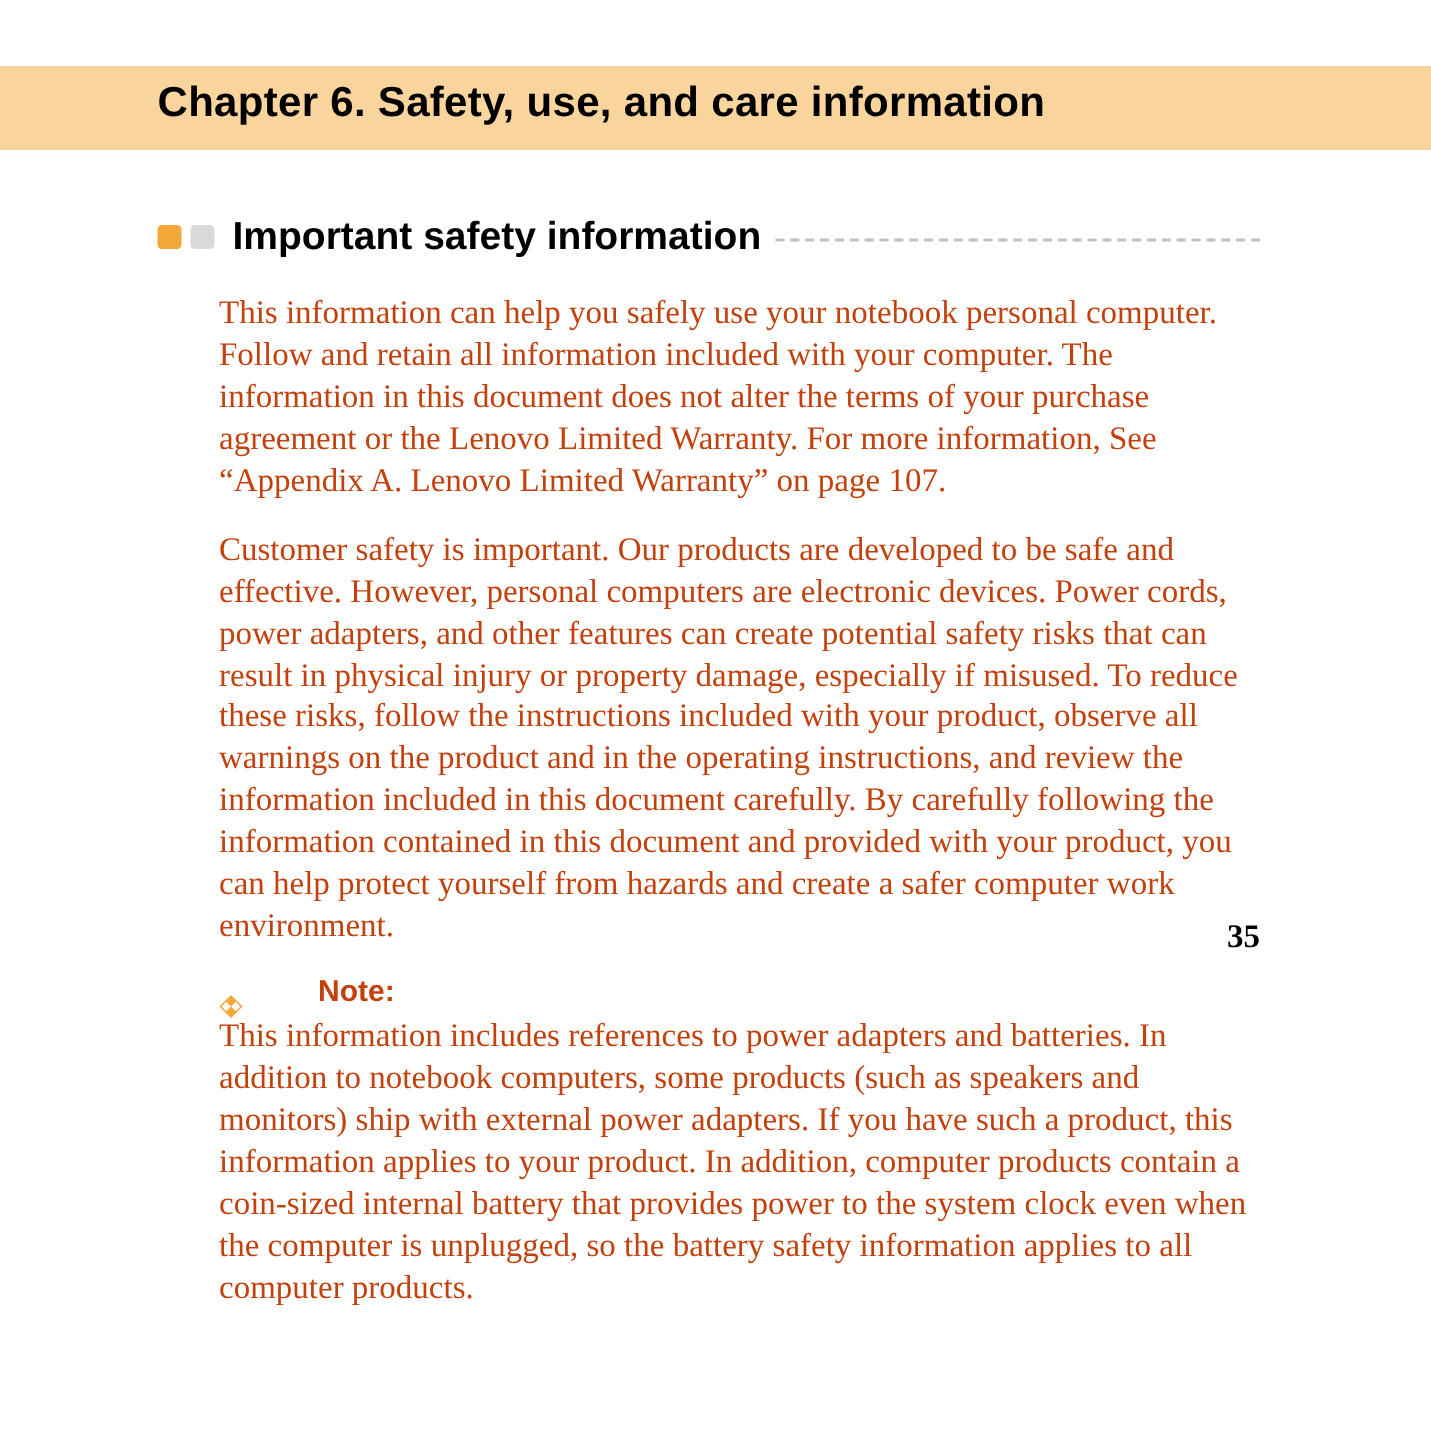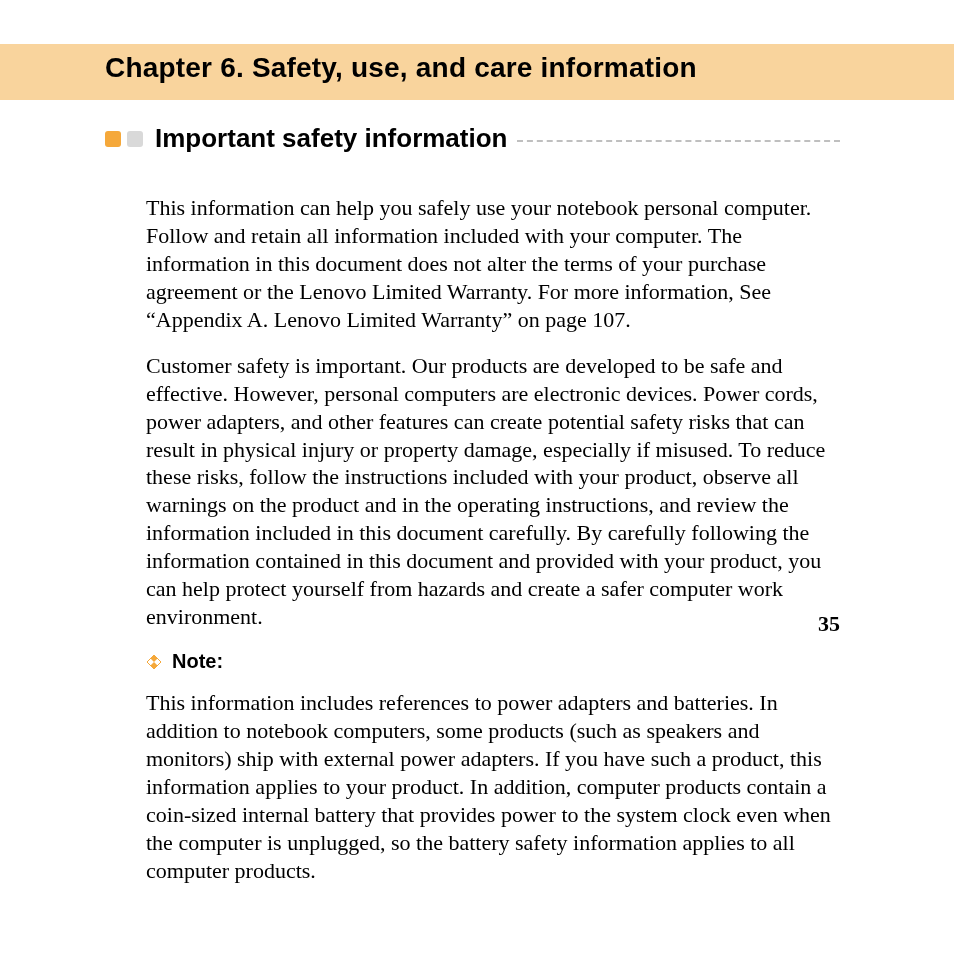--- a/index.html
+++ b/index.html
@@ -31,21 +31,21 @@
     top: 52px;
     font-family: "Helvetica Neue", Helvetica, Arial, sans-serif;
     font-weight: 700;
     font-size: 28px;
     color: #000;
     letter-spacing: 0.2px;
   }
   .section-row {
     position: absolute;
     left: 105px;
-    top: 123px;
+    top: 142px;
     right: 114px;
     display: flex;
     align-items: center;
   }
   .bullet-sq {
     width: 16px;
     height: 16px;
     border-radius: 3px;
     margin-right: 6px;
     flex: 0 0 auto;
@@ -65,30 +65,31 @@
     border-top: 2px dashed #bfbfbf;
     margin-top: 4px;
   }
   .body {
     position: absolute;
     left: 146px;
     right: 114px;
     top: 194px;
     font-size: 22px;
     line-height: 1.27;
-    color: #000000;
+    color: #c2410c;
   }
   .para {
     margin: 0 0 18px 0;
   }
   .note-row {
     display: flex;
-    align-items: flex-start;
+    align-items: flex-end;
     margin-top: 6px;
-    margin-bottom: 15px;
+    margin-bottom: 2px;
+    gap: 40px;
   }
   .note-icon {
     width: 16px;
     height: 16px;
     flex: 0 0 auto;
     margin-right: 10px;
     display: inline-block;
   }
   .note-label {
     font-family: "Helvetica Neue", Helvetica, Arial, sans-serif;

